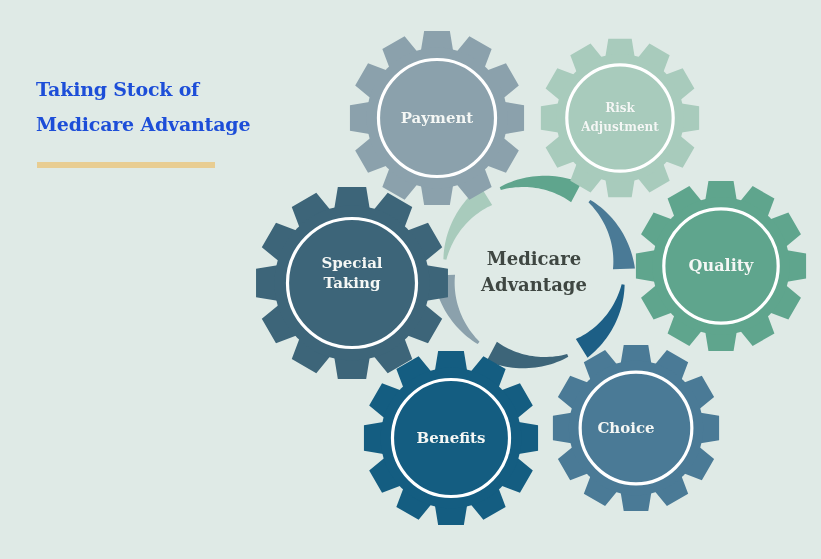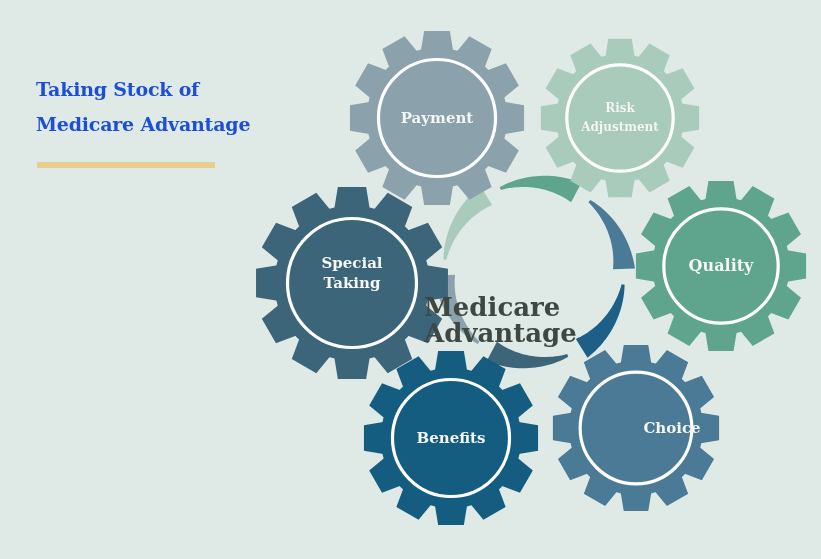--- a/index.html
+++ b/index.html
@@ -29,27 +29,27 @@
     position:absolute;
     text-align:center;
     color:#f4f7f5;
     font-family:"DejaVu Serif", serif;
     font-weight:700;
     pointer-events:none;
     text-shadow:0 0 1px rgba(0,0,0,.08);
   }
   .hub-label{
     position:absolute;
+    text-align:center;
     color:#3f4742;
     font-family:"DejaVu Serif", serif;
     font-weight:700;
-    font-size:26px;
+    font-size:18px;
     line-height:26px;
     pointer-events:none;
-    margin-top:48px;
   }
 </style>
 </head>
 <body style="background: rgb(223, 234, 230);">
 
 <svg id="canvas" viewBox="0 0 821 559" xmlns="http://www.w3.org/2000/svg">
   <rect id="bg-rect" x="0" y="0" width="821" height="559" fill="#dfeae6"></rect>
   <g id="arrows-layer">
       <path d="M443.39,259.27L443.51,256.17L443.73,253.07L444.06,249.96L444.50,246.86L445.05,243.76L445.70,240.67L446.46,237.59L447.33,234.52L448.31,231.48L449.39,228.46L450.58,225.47L451.88,222.51L453.28,219.58L454.78,216.69L456.39,213.84L458.10,211.04L459.91,208.29L461.82,205.59L463.83,202.95L465.94,200.37L468.14,197.86L470.43,195.41L472.81,193.03L475.28,190.72L477.84,188.49L480.48,186.35L492.14,205.00L489.71,206.14L487.31,207.37L484.94,208.69L482.61,210.09L480.32,211.57L478.07,213.14L475.87,214.80L473.71,216.53L471.61,218.35L469.56,220.24L467.56,222.22L465.63,224.26L463.76,226.39L461.96,228.58L460.22,230.84L458.56,233.18L456.97,235.57L455.45,238.03L454.02,240.56L452.66,243.14L451.39,245.77L450.21,248.46L449.11,251.20L448.10,253.98L447.18,256.81L446.36,259.68Z" fill="#a8cbbc"></path>
       <path d="M499.72,187.16L502.46,185.72L505.26,184.36L508.12,183.09L511.03,181.92L513.98,180.84L516.99,179.87L520.03,178.98L523.12,178.21L526.25,177.53L529.40,176.96L532.59,176.49L535.80,176.13L539.04,175.88L542.29,175.74L545.56,175.71L548.84,175.79L552.13,175.98L555.42,176.29L558.71,176.71L562.00,177.24L565.28,177.89L568.55,178.65L571.80,179.52L575.03,180.51L578.24,181.61L581.42,182.82L571.09,202.25L568.89,200.71L566.62,199.25L564.30,197.86L561.93,196.54L559.49,195.30L557.01,194.14L554.47,193.05L551.89,192.05L549.27,191.14L546.60,190.31L543.90,189.57L541.16,188.92L538.38,188.36L535.58,187.90L532.75,187.53L529.90,187.25L527.03,187.07L524.14,186.99L521.24,187.01L518.33,187.13L515.41,187.34L512.49,187.66L509.57,188.08L506.65,188.60L503.75,189.22L500.85,189.94Z" fill="#5fa58d"></path>
@@ -102,21 +102,21 @@
     <div class="gear-label" style="font-size: 15px; line-height: 20px; left: 349px; top: 108px; width: 176px;">
       <div>Payment</div>
     </div>
     <div class="gear-label" style="font-size: 12px; line-height: 19px; left: 540px; top: 99px; width: 160px;">
       <div>Risk</div>
       <div>Adjustment</div>
     </div>
     <div class="gear-label" style="font-size: 16px; line-height: 20px; left: 635px; top: 256px; width: 172px;">
       <div>Quality</div>
     </div>
-    <div class="gear-label" style="font-size: 15px; line-height: 20px; left: 552px; top: 418px; width: 148px; margin-left: 46px;">
+    <div class="gear-label" style="font-size: 15px; line-height: 20px; left: 552px; top: 418px; width: 148px;">
       <div>Choice</div>
     </div>
     <div class="gear-label" style="font-size: 15px; line-height: 20px; left: 363px; top: 428px; width: 176px;">
       <div>Benefits</div>
     </div>
     <div class="gear-label" style="font-size: 15px; line-height: 20px; left: 255px; top: 253px; width: 194px;">
       <div>Special</div>
       <div>Taking</div>
     </div>
     <div class="hub-label" style="left: 424px; top: 246px; width: 220px; color: rgb(63, 71, 66);">

